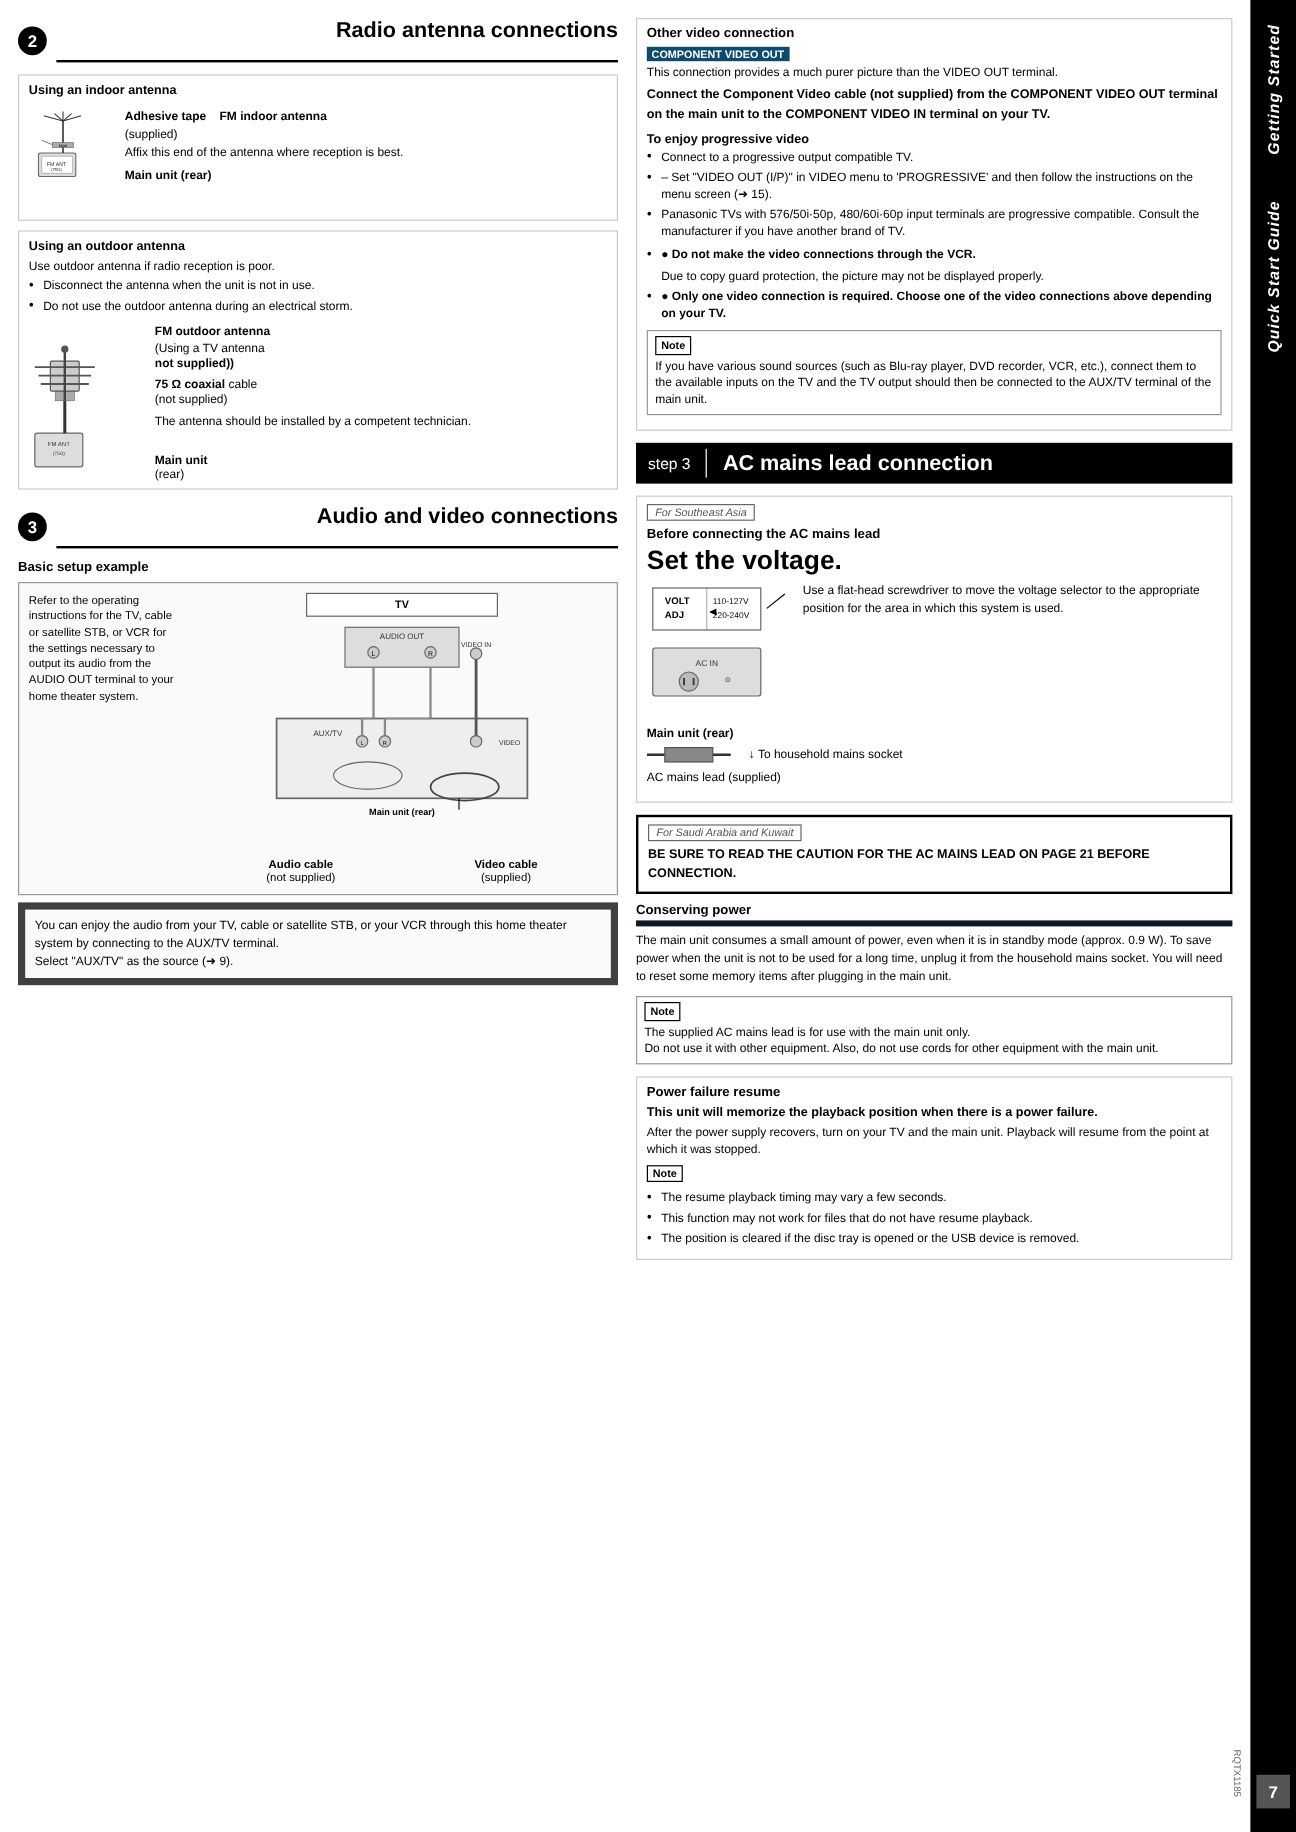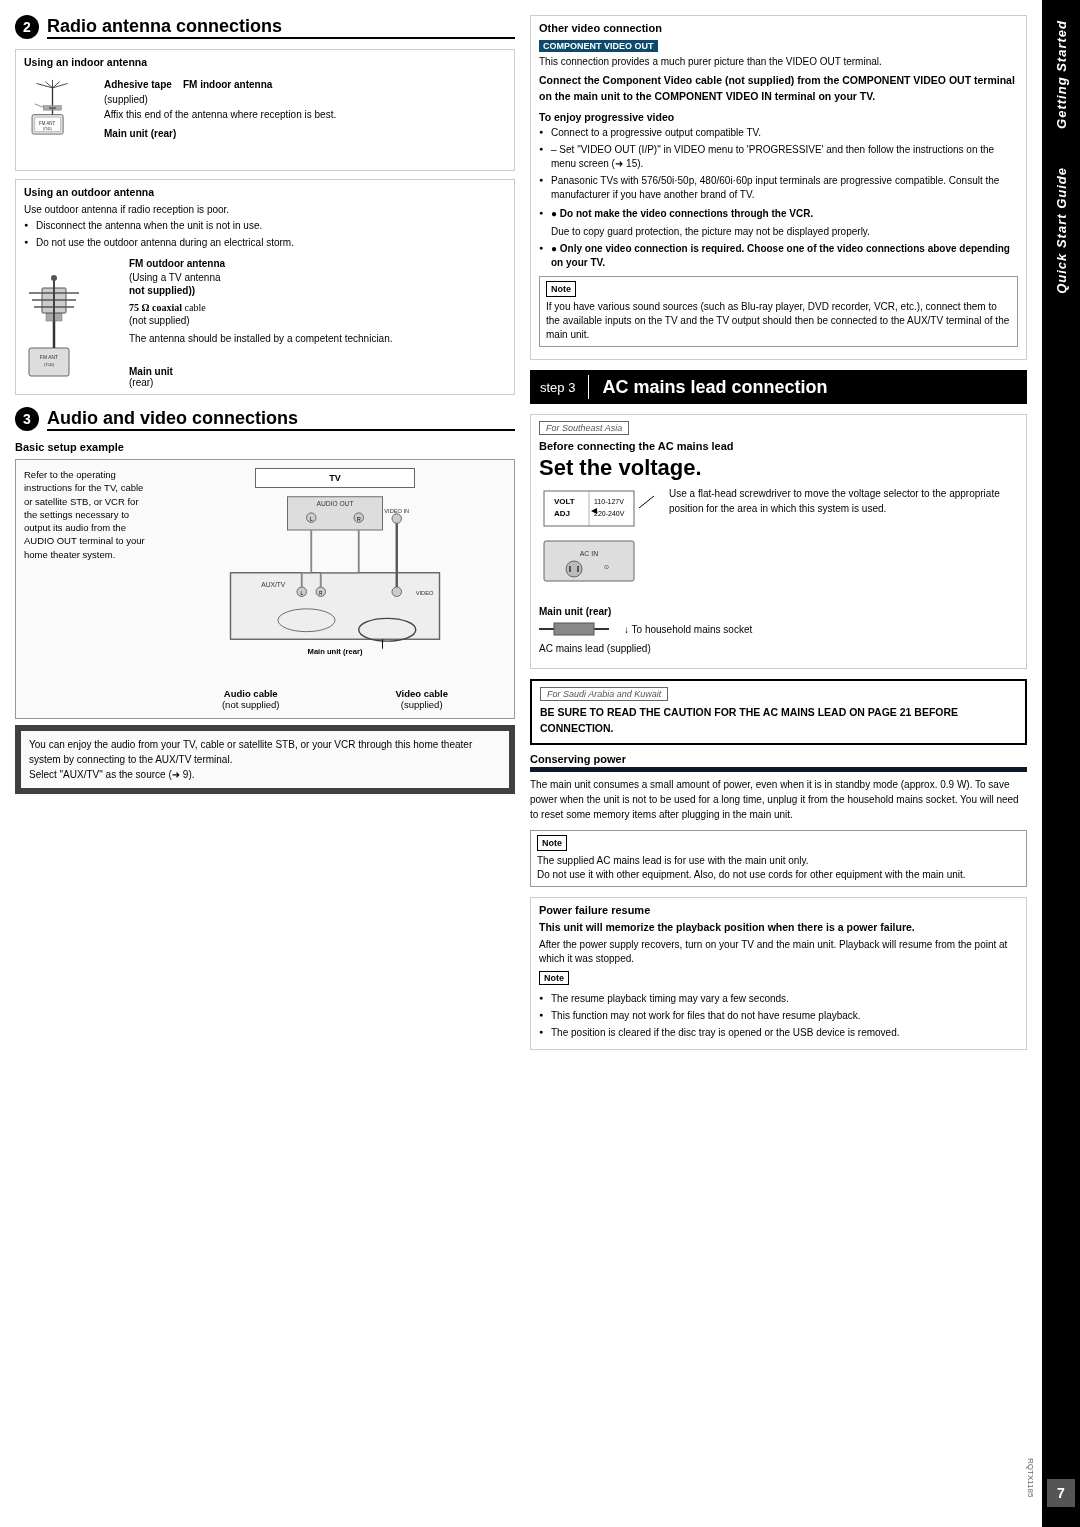--- a/index.html
+++ b/index.html
@@ -110,21 +110,22 @@
       font-size: 14px;
       font-weight: bold;
       flex-shrink: 0;
     }
 
     .section-title {
       font-size: 18px;
       font-weight: bold;
       border-bottom: 2px solid #000;
       flex: 1;
-      padding-bottom: 0;
+      padding-bottom: 14px;
+      text-align: right;
     }
 
     
     .subsection-box {
       border: 1px solid #ccc;
       padding: 6px 8px;
       margin-bottom: 8px;
     }
 
     .subsection-title {
@@ -569,21 +570,21 @@
             </svg>
           </div>
           <div class="outdoor-labels">
             <div style="margin-bottom:3px;">
               <span class="label-bold">FM outdoor antenna</span>
             </div>
             <div style="font-size:10px; margin-bottom:2px;">
               <span>(Using a TV antenna</span>
             </div>
             <div style="font-size:10px; font-weight:bold; margin-bottom:6px;">not supplied))</div>
-            <div style="font-size:10px; margin-bottom:2px;font-family:Liberation Serif, serif;">
+            <div style="font-size:10px; margin-bottom:2px;">
               <span class="label-bold">75 Ω coaxial</span> <span>cable</span>
             </div>
             <div style="font-size:10px; margin-bottom:6px;">(not supplied)</div>
             <div style="font-size:10px; line-height:1.4;">The antenna should be installed by a competent technician.</div>
             <div style="font-size:10px; font-weight:bold; margin-top:20px;">Main unit</div>
             <div style="font-size:10px;">(rear)</div>
           </div>
         </div>
       </div>
 

